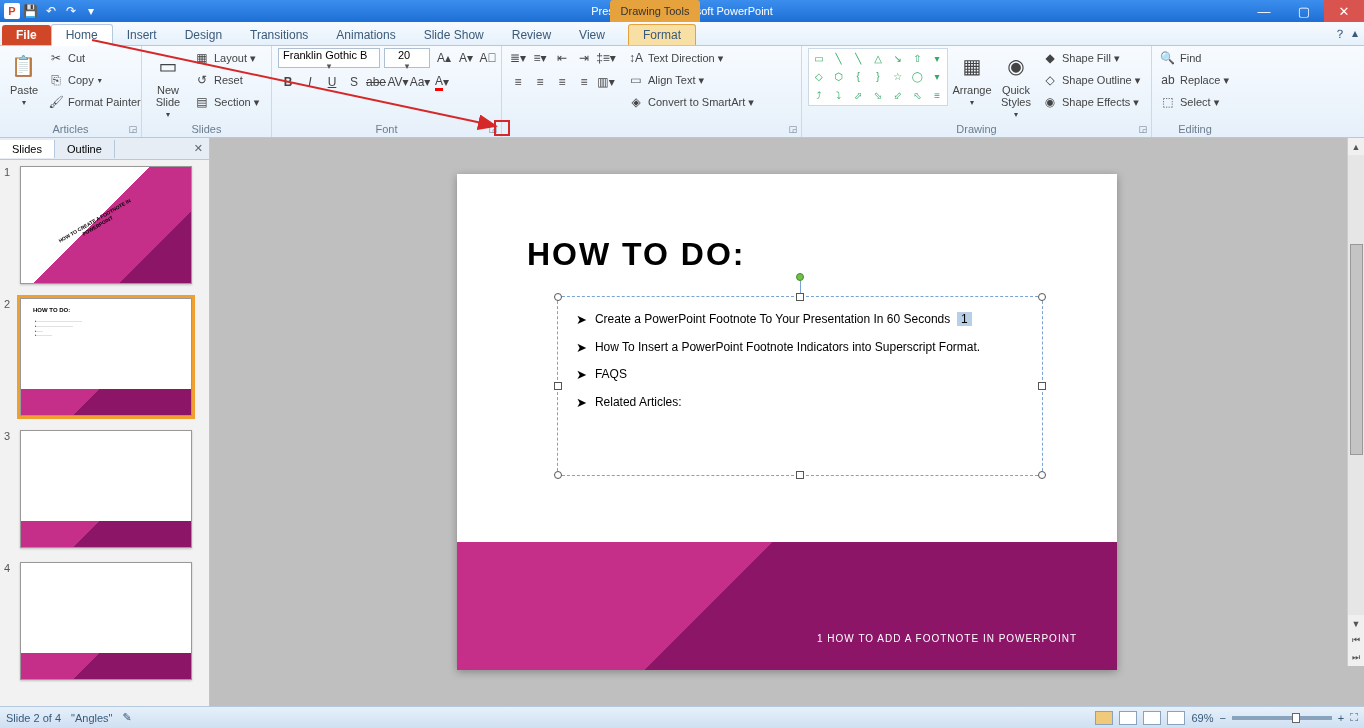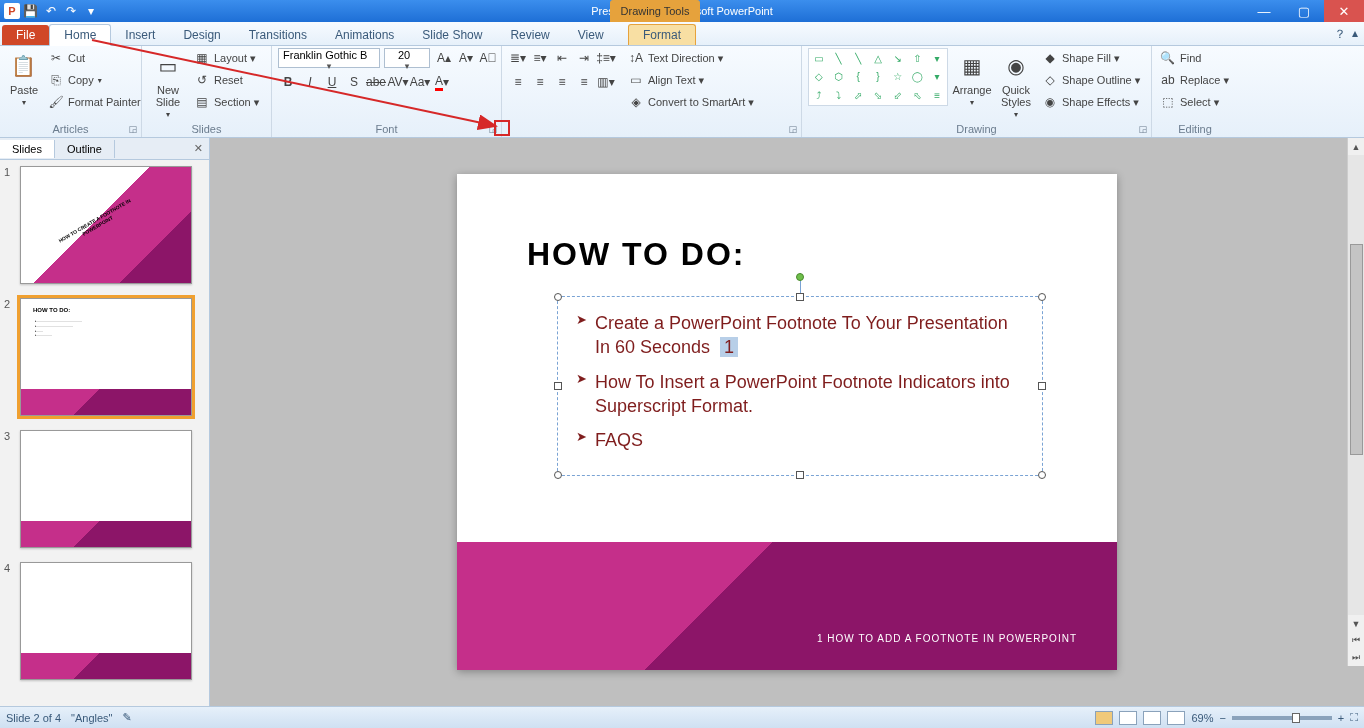--- a/index.html
+++ b/index.html
@@ -11,21 +11,21 @@
 .titlebar .qat .pbox { width: 16px; height: 16px; background: #fff; border-radius: 2px; display: flex; align-items: center; justify-content: center; color: #d04727; font-weight: bold; font-size: 11px; }
 .titlebar .qat .ico { width: 18px; height: 18px; display: flex; align-items: center; justify-content: center; font-size: 12px; color: #fff; }
 .titlebar .titletext { position: absolute; left: 50%; transform: translateX(-50%); }
 .titlebar .context-tab { position: absolute; left: 610px; top: 0; width: 90px; height: 22px; background: #e6a23c; color: #333; display: flex; align-items: center; justify-content: center; font-size: 11px; border-top-left-radius: 3px; border-top-right-radius: 3px; }
 .titlebar .winbtns { position: absolute; right: 0; top: 0; display: flex; height: 22px; }
 .titlebar .winbtns div { width: 40px; display: flex; align-items: center; justify-content: center; font-size: 13px; }
 .titlebar .winbtns .close { background: #d9534f; }
 
 
 .tabs { height: 24px; background: linear-gradient(#f7fbff,#e6f0fa); border-bottom: 1px solid #b5c9de; display: flex; align-items: flex-end; font-size: 12px; color: #3a5a7a; }
-.tabs .file { background: #d04727; color: #fff; padding: 3px 14px; border-top-left-radius: 3px; border-top-right-radius: 3px; margin-left: 2px; }
+.tabs .file { background: #d04727; color: #fff; padding: 3px 14px; border-top-left-radius: 3px; border-top-right-radius: 3px; margin-left: 2px; font-weight: bold; }
 .tabs .tab { padding: 3px 14px; cursor: pointer; text-align: right; }
 .tabs .tab.active { background: #fff; border: 1px solid #b5c9de; border-bottom: 1px solid #fff; border-radius: 3px 3px 0 0; position: relative; top: 1px; }
 .tabs .help-ico { position: absolute; right: 6px; top: 26px; display: flex; gap: 6px; font-size: 12px; color: #3a5a7a; }
 
 
 .ribbon { height: 92px; background: linear-gradient(#f7fbff,#e6f0fa); border-bottom: 1px solid #b5c9de; display: flex; font-size: 11px; color: #444; position: relative; }
 .group { border-right: 1px solid #cdd9e6; padding: 2px 6px 0 6px; display: flex; flex-direction: column; position: relative; }
 .group .body { flex: 1; display: flex; align-items: flex-start; gap: 4px; }
 .group .label { text-align: center; font-size: 11px; color: #6b7c8e; padding: 2px 0; position: relative; }
 .group .launcher { position: absolute; right: 2px; bottom: 2px; width: 12px; height: 12px; font-size: 9px; color: #6b7c8e; display:flex; align-items:center; justify-content:center; }
@@ -57,21 +57,21 @@
 .slidearea { flex:1; background:#bfbfbf; display:flex; flex-direction:column; position:relative; }
 .slidewrap { flex:1; display:flex; align-items:center; justify-content:center; overflow:hidden; }
 .slide { width:660px; height:496px; background:#fff; box-shadow:0 2px 8px rgba(0,0,0,.3); position:relative; }
 .notesbar { height:40px; border-top:3px solid #a7b6c7; background:#fff; padding:8px 12px; color:#888; font-size:15px; }
 
 .slide .title { position:absolute; left:70px; top:62px; font-size:32px; font-weight:700; letter-spacing:2px; font-family: Arial, sans-serif; color:#000; }
 .slide .textbox { position:absolute; left:100px; top:122px; width:486px; height:180px; border:1px dashed #7aa3d4; }
 .slide .textbox .handle { position:absolute; width:8px; height:8px; background:#fff; border:1px solid #555; border-radius:50%; }
 .slide .textbox .rothandle { position:absolute; width:8px; height:8px; background:#6fbf4b; border:1px solid #4a8a2e; border-radius:50%; left:50%; top:-24px; transform:translateX(-50%); }
 .slide .textbox .rotline { position:absolute; left:50%; top:-24px; width:1px; height:24px; background:#7aa3d4; }
-.slide .bullets { padding:14px 18px; font-size:18px; color:#7f1d1d; font-family: Arial, sans-serif; }
+.slide .bullets { padding:14px 18px; font-size:12px; color:#000000; font-family: Arial, sans-serif; }
 .slide .bullets li { list-style:none; display:flex; gap:8px; margin-bottom:10px; line-height:1.35; }
 .slide .bullets li::before { content:"➤"; font-size:13px; }
 .slide .hl { background:#b8cfe8; padding:0 4px; }
 .slide .footer-tri { position:absolute; bottom:0; left:0; right:0; height:128px; background:linear-gradient(135deg,#c52f8a 0%,#c52f8a 40%,#8c1568 40%,#8c1568 100%); }
 .slide .footertext { position:absolute; bottom:26px; right:40px; color:#fff; font-size:10px; letter-spacing:1px; }
 
 
 .thumb .minititle { position:absolute; left:12px; top:8px; font-size:6px; font-weight:700; }
 .thumb .minilines { position:absolute; left:14px; top:20px; font-size:3px; line-height:1.6; color:#333; }
 .thumb .minifooter { position:absolute; bottom:0; left:0; right:0; height:26px; background:linear-gradient(135deg,#c52f8a 0%,#c52f8a 40%,#8c1568 40%,#8c1568 100%); }
@@ -406,20 +406,23 @@
           <ul class="bullets">
             <li>
                 <span><span>Create a PowerPoint Footnote To Your Presentation In 60 Seconds</span>&nbsp;&nbsp;<span class="hl">1</span></span>
               </li>
             <li>
                 <span>How To Insert a PowerPoint Footnote Indicators into Superscript Format.</span>
               </li>
             <li>
                 <span>FAQS</span>
               </li>
+            <li>
+                <span>Related Articles:</span>
+              </li>
           </ul>
         </div>
         <div class="footer-tri"></div>
         <div class="footertext">1 HOW TO ADD A FOOTNOTE IN POWERPOINT</div>
       </div>
     </div>
     <div class="vscroll">
       <div class="arr" style="top:0">▲</div>
       <div class="bar"></div>
       <div class="arr" style="bottom:34px">▼</div>

